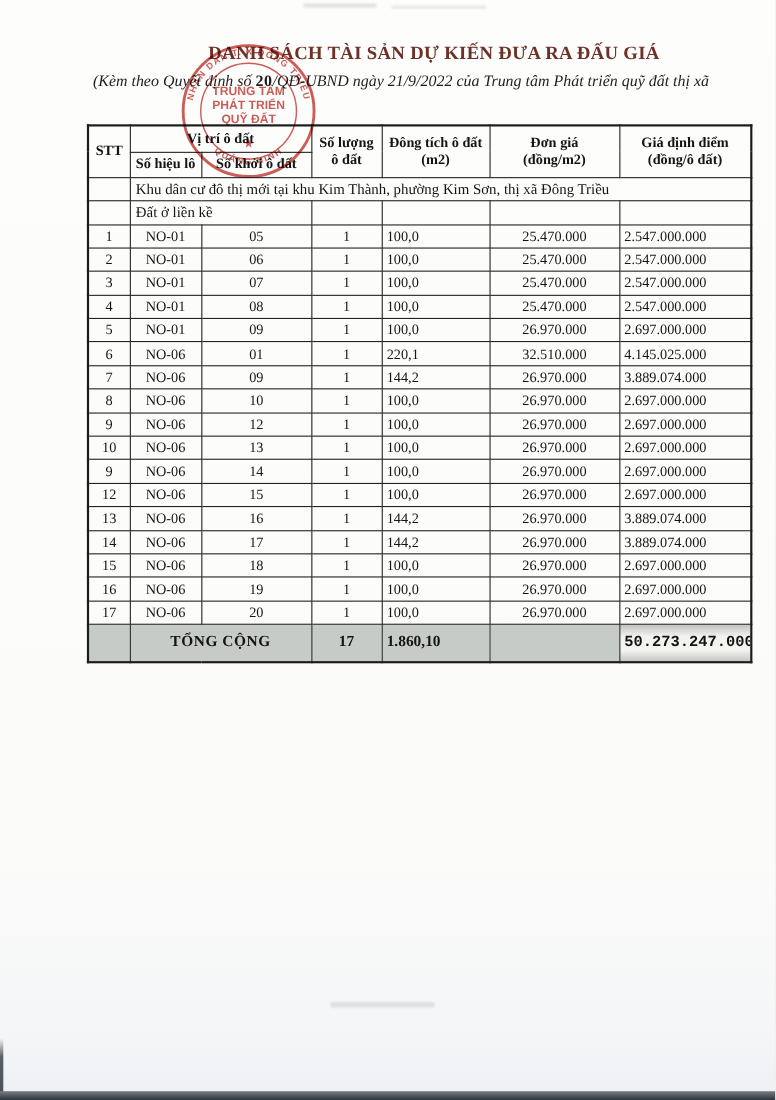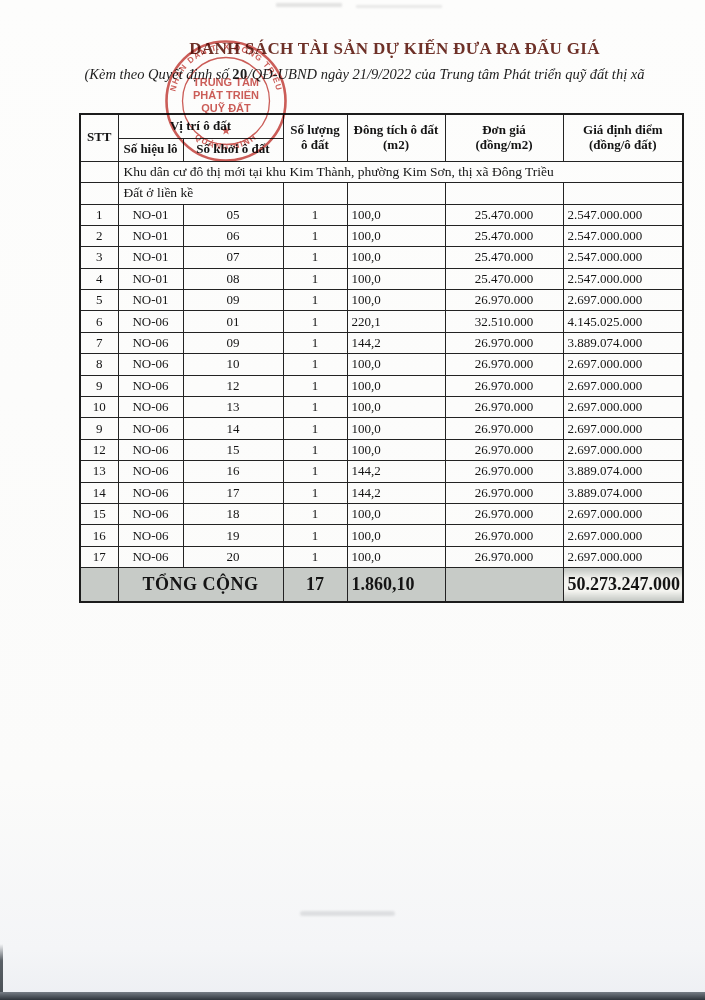--- a/index.html
+++ b/index.html
@@ -39,25 +39,25 @@
   }
   table.doc td,table.doc th{border:1.4px solid #232323;padding:0 4px;overflow:hidden;white-space:nowrap;}
   table.doc thead th{font-weight:bold;line-height:1.12;text-align:center;font-size:13px;}
   tr.h1{height:24px;} tr.h2{height:23px;}
   tr.section-row{height:21px;} tr.subsection-row{height:22px;margin-left:31px;}
   tr.section-row td, tr.subsection-row td{font-weight:normal;text-align:left;padding-left:5px;font-size:13.5px;}
   tr.data-row{height:21.4px;}
   td.c{text-align:center;} td.r{padding-right:5px;}
   tr.total-row{height:34px;}
   tr.total-row td{
-    font-weight:bold;font-size:18px;background:#c7cbc7;
+    font-weight:bold;font-size:14px;background:#c7cbc7;
   }
   tr.total-row td.grand{
     background:linear-gradient(180deg,#c2c6c2 0%,#f2f2ee 30%,#f4f4f0 68%,#c2c6c2 100%);
-    text-align:left;padding-right:5px;
+    text-align:center;padding-right:5px;font-family:Liberation Mono, monospace;
   }
   tr.total-row td.lbl{text-align:center;letter-spacing:.5px;}
   
   .stamp{
     position:absolute;left:160px;top:35px;width:132px;height:132px;
     opacity:.82;mix-blend-mode:multiply;z-index:5;pointer-events:none;
   }
   .stamp text{fill:#c23a34;font-family:"Liberation Sans",sans-serif;font-weight:bold;}
 </style>
 </head>

